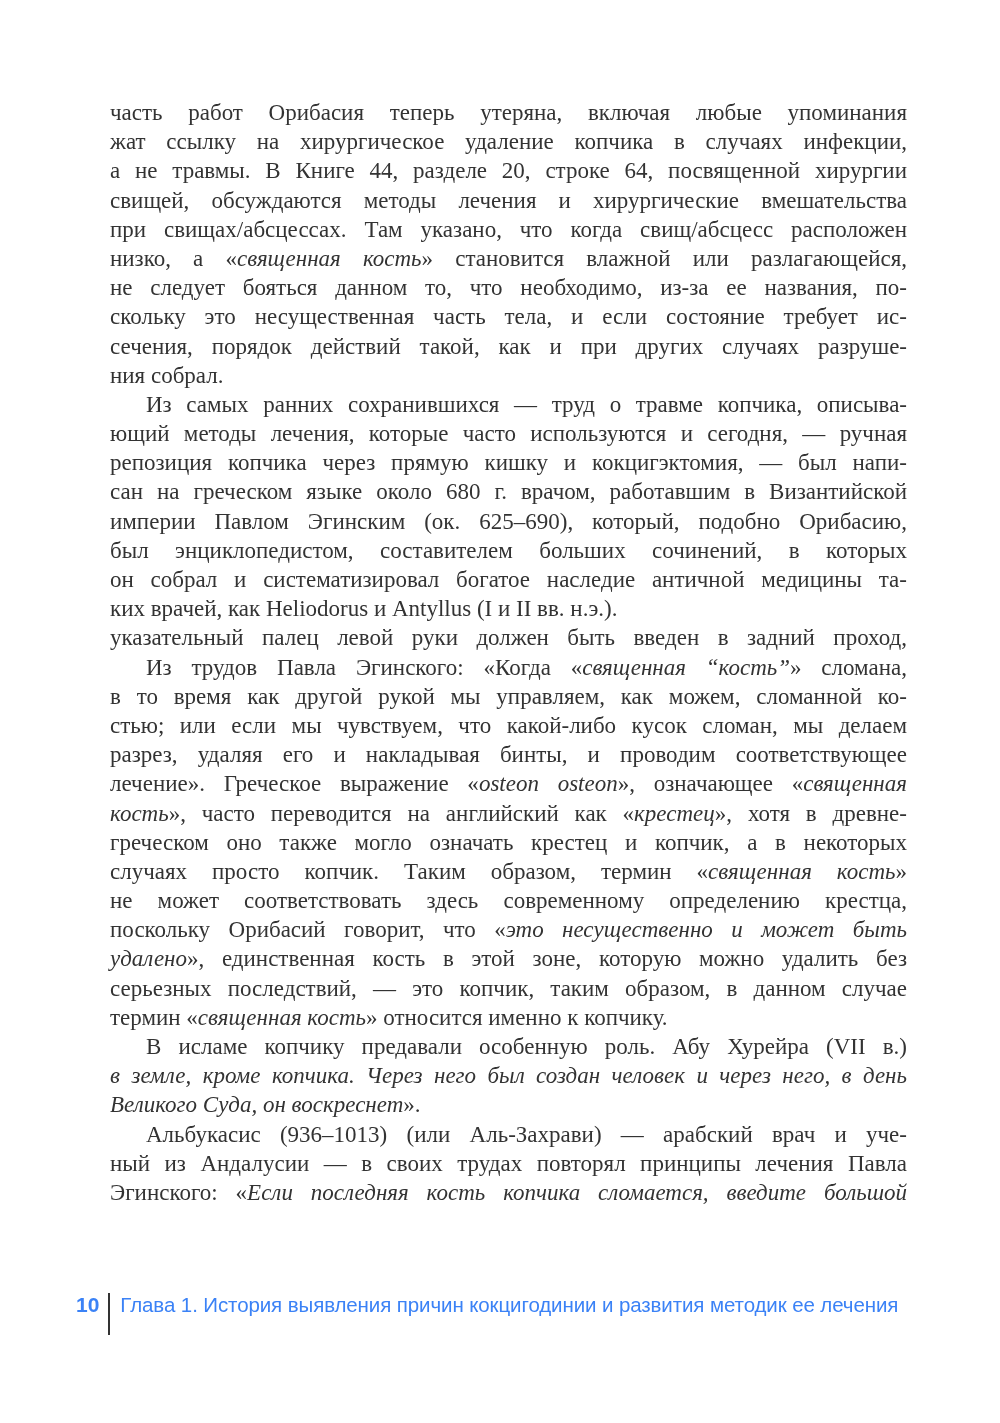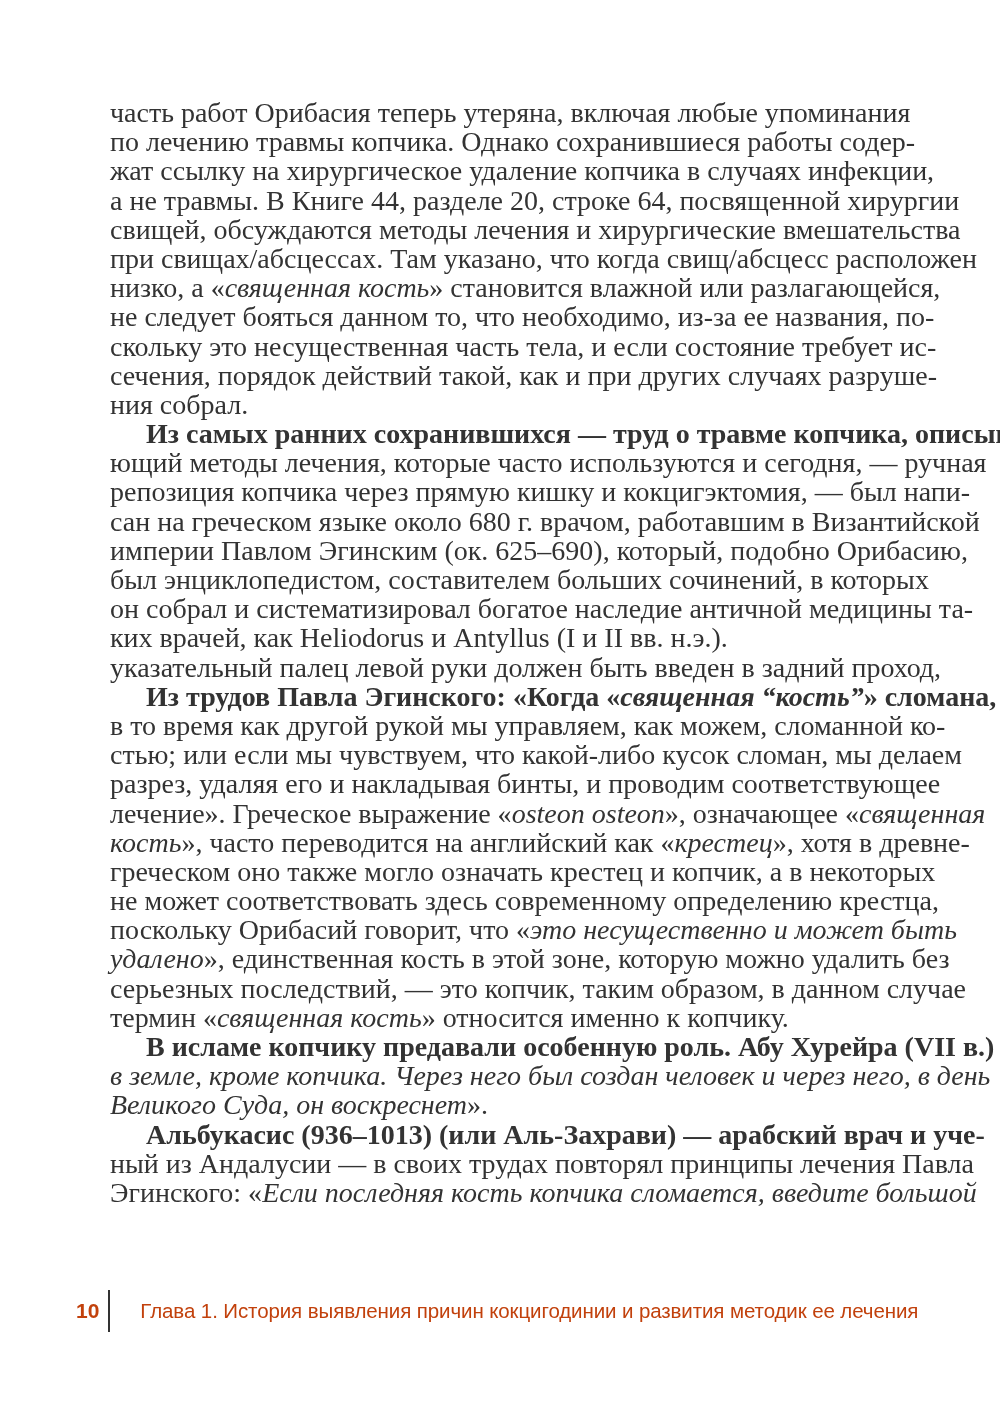--- a/index.html
+++ b/index.html
@@ -1,47 +1,46 @@
 <!DOCTYPE html>
 <html><head>
 <meta charset="utf-8">
 <style>
   html, body { margin: 0; padding: 0; background: #ffffff; }
   body { width: 1000px; height: 1423px; position: relative; overflow: hidden; }
   .page { position: absolute; left: 0; top: 0; width: 1000px; height: 1423px; background: #fff; }
   .text-block {
     position: absolute; left: 110px; top: 98px; width: 797px;
     font-family: "Liberation Serif", "DejaVu Serif", serif;
-    font-size: 28px; color: #333333;
+    font-size: 23px; color: #333333;
   }
   .line {
     height: 29.2px; line-height: 29.2px;
     white-space: nowrap;
     text-align: justify; text-align-last: justify;
   }
   .line.last { text-align-last: left; }
-  .line.indent { padding-left: 36px; font-weight: bold; }
+  .line.indent { padding-left: 36px; }
   .line span.i { font-style: italic; }
   .footer {
     position: absolute; left: 76px; top: 1293px; height: 36px;
     font-family: "Liberation Sans", "DejaVu Sans", sans-serif;
-    color: #c2410c;
-    display: flex; align-items: center;
+    color: #3b82f6;
+    display: flex; 
   }
   .page-num { font-size: 21px; font-weight: bold; margin-right: 9px; }
   .footer-rule { width: 2px; height: 42px; background: #333; margin-right: 10px; }
-  .running-head { font-size: 20.5px; letter-spacing: -0.1px; margin-left: 20px; }
+  .running-head { font-size: 20.5px; letter-spacing: -0.1px; }
 </style>
 </head>
 <body>
 
 <div class="page">
   <div class="text-block" id="text-block">
       <div class="line"><span>часть работ Орибасия теперь утеряна, включая любые упоминания</span></div>
-      <div class="line"><span>по лечению травмы копчика. Однако сохранившиеся работы содер-</span></div>
       <div class="line"><span>жат ссылку на хирургическое удаление копчика в случаях инфекции,</span></div>
       <div class="line"><span>а не травмы. В Книге 44, разделе 20, строке 64, посвященной хирургии</span></div>
       <div class="line"><span>свищей, обсуждаются методы лечения и хирургические вмешательства</span></div>
       <div class="line"><span>при свищах/абсцессах. Там указано, что когда свищ/абсцесс расположен</span></div>
       <div class="line"><span>низко, а «</span><span class="i">священная кость</span><span>» становится влажной или разлагающейся,</span></div>
       <div class="line"><span>не следует бояться данном то, что необходимо, из-за ее названия, по-</span></div>
       <div class="line"><span>скольку это несущественная часть тела, и если состояние требует ис-</span></div>
       <div class="line"><span>сечения, порядок действий такой, как и при других случаях разруше-</span></div>
       <div class="line last"><span>ния собрал.</span></div>
       <div class="line indent"><span>Из самых ранних сохранившихся — труд о травме копчика, описыва-</span></div>
@@ -53,20 +52,21 @@
       <div class="line"><span>он собрал и систематизировал богатое наследие античной медицины та-</span></div>
       <div class="line last"><span>ких врачей, как Heliodorus и Antyllus (I и II вв. н.э.).</span></div>
       <div class="line"><span>указательный палец левой руки должен быть введен в задний проход,</span></div>
       <div class="line indent"><span>Из трудов Павла Эгинского: «Когда «</span><span class="i">священная “кость”</span><span>» сломана,</span></div>
       <div class="line"><span>в то время как другой рукой мы управляем, как можем, сломанной ко-</span></div>
       <div class="line"><span>стью; или если мы чувствуем, что какой-либо кусок сломан, мы делаем</span></div>
       <div class="line"><span>разрез, удаляя его и накладывая бинты, и проводим соответствующее</span></div>
       <div class="line"><span>лечение». Греческое выражение «</span><span class="i">osteon osteon</span><span>», означающее «</span><span class="i">священная</span></div>
       <div class="line"><span class="i">кость</span><span>», часто переводится на английский как «</span><span class="i">крестец</span><span>», хотя в древне-</span></div>
       <div class="line"><span>греческом оно также могло означать крестец и копчик, а в некоторых</span></div>
+      <div class="line"><span>случаях просто копчик. Таким образом, термин «</span><span class="i">священная кость</span><span>»</span></div>
       <div class="line"><span>не может соответствовать здесь современному определению крестца,</span></div>
       <div class="line"><span>поскольку Орибасий говорит, что «</span><span class="i">это несущественно и может быть</span></div>
       <div class="line"><span class="i">удалено</span><span>», единственная кость в этой зоне, которую можно удалить без</span></div>
       <div class="line"><span>серьезных последствий, — это копчик, таким образом, в данном случае</span></div>
       <div class="line last"><span>термин «</span><span class="i">священная кость</span><span>» относится именно к копчику.</span></div>
       <div class="line indent"><span>В исламе копчику предавали особенную роль. Абу Хурейра (VII в.)</span></div>
       <div class="line"><span class="i">в земле, кроме копчика. Через него был создан человек и через него, в день</span></div>
       <div class="line last"><span class="i">Великого Суда, он воскреснет</span><span>».</span></div>
       <div class="line indent"><span>Альбукасис (936–1013) (или Аль-Захрави) — арабский врач и уче-</span></div>
       <div class="line"><span>ный из Андалусии — в своих трудах повторял принципы лечения Павла</span></div>

